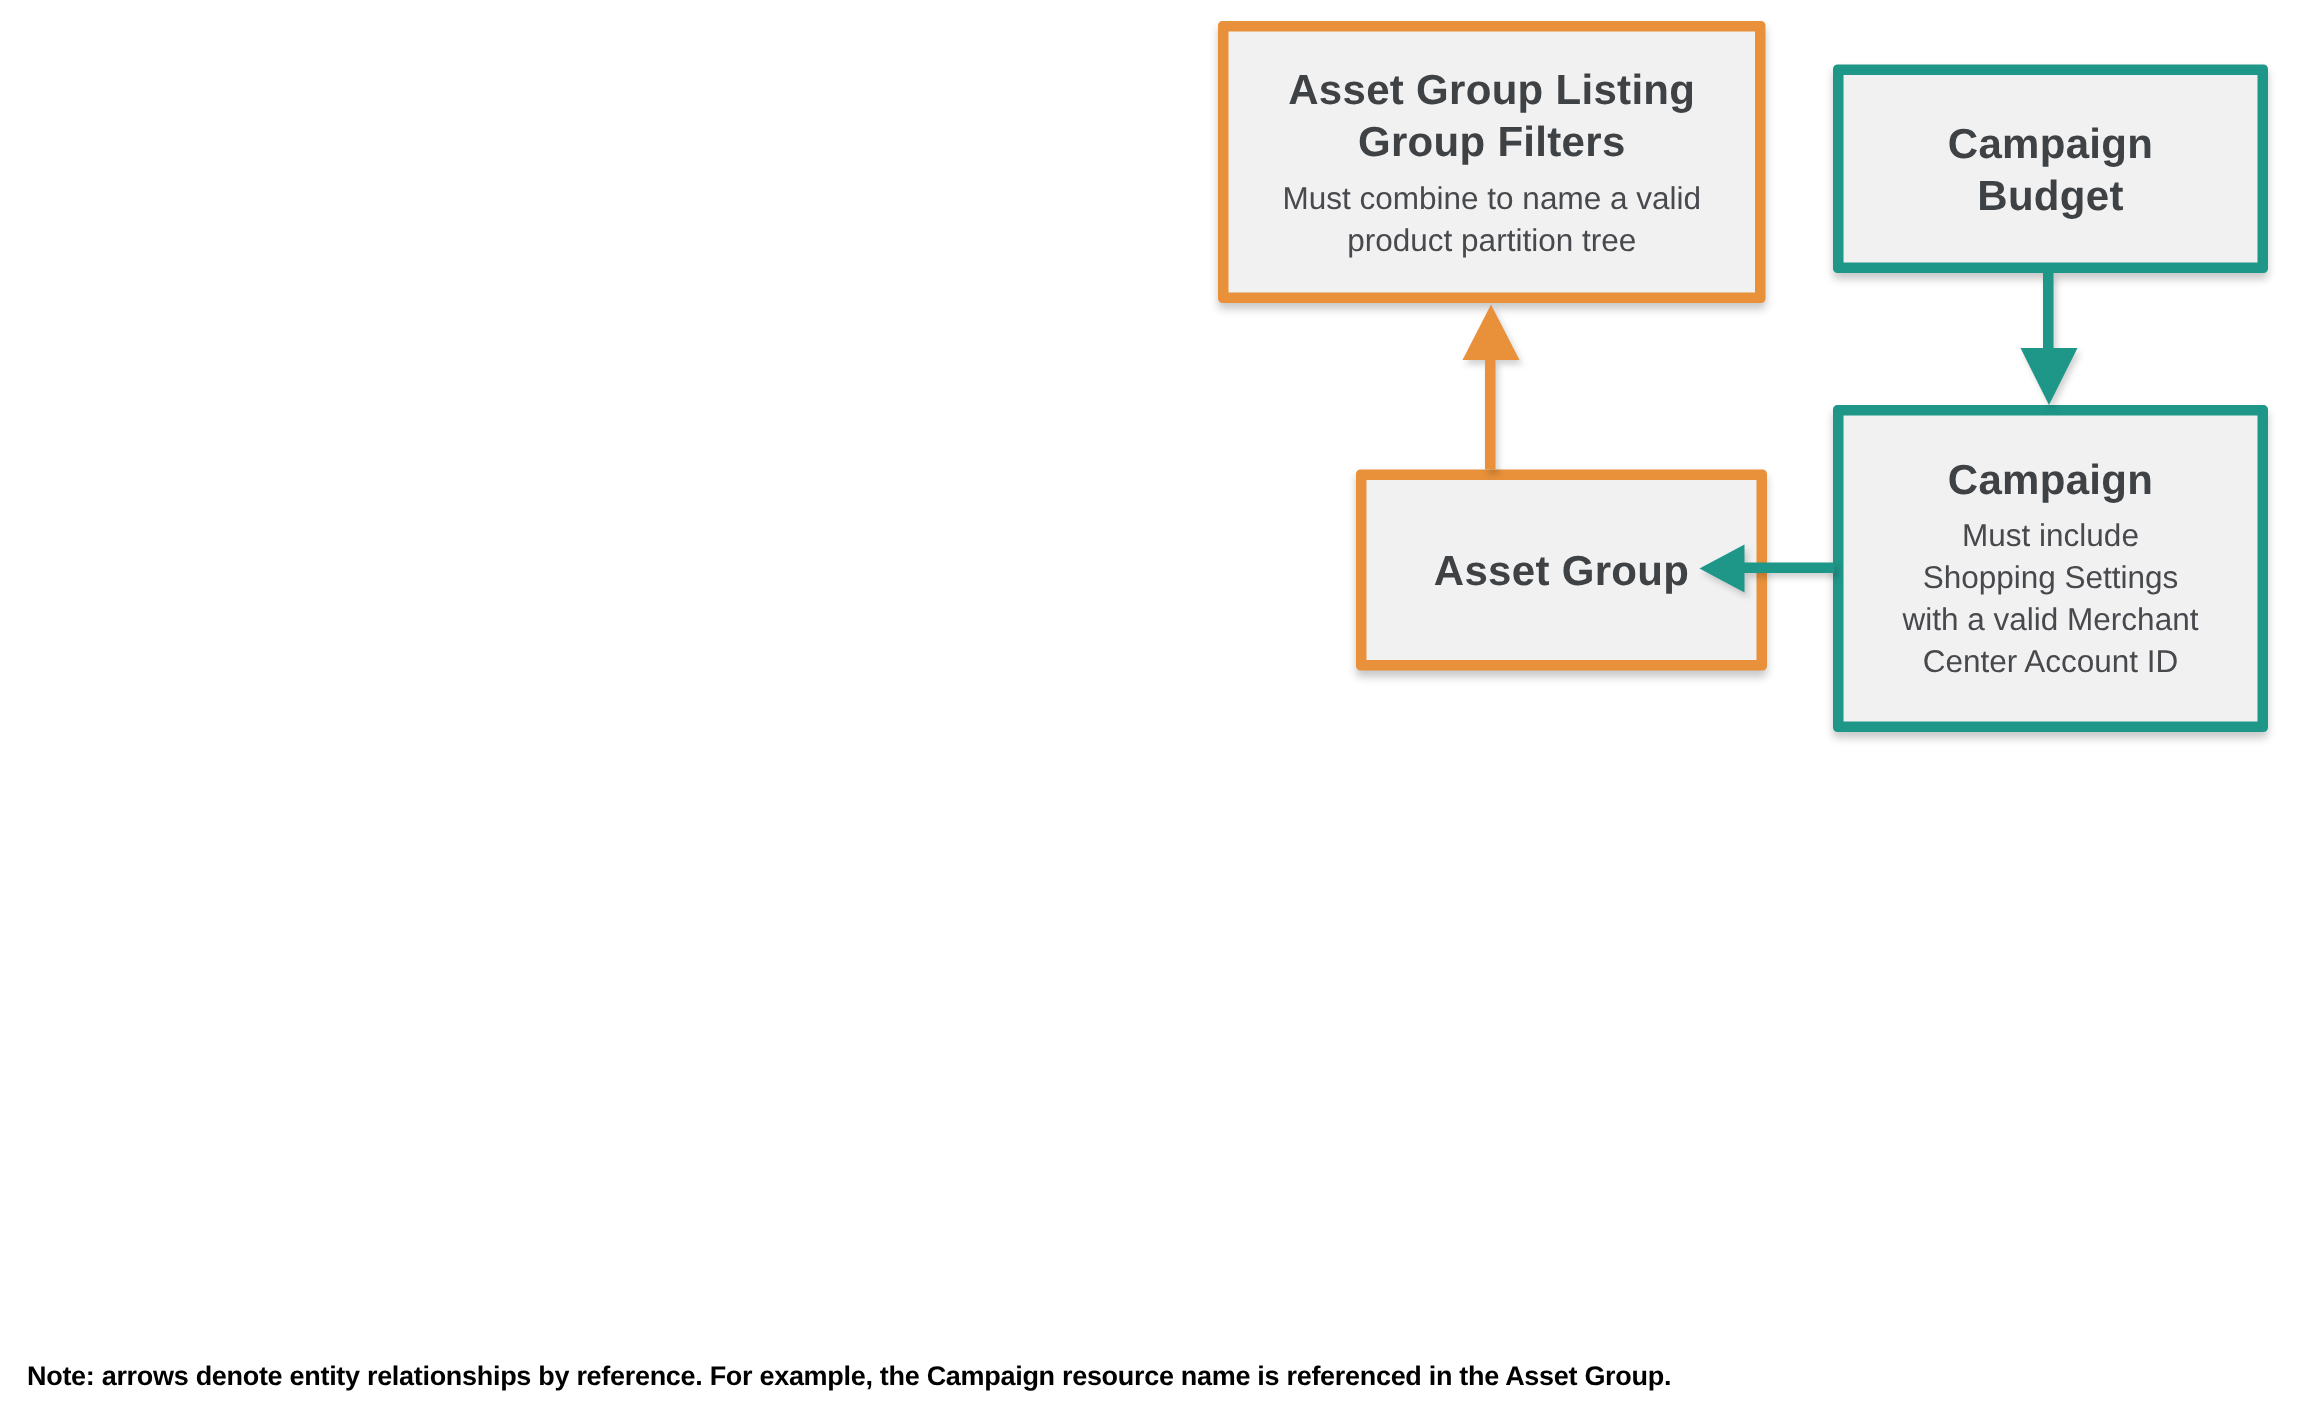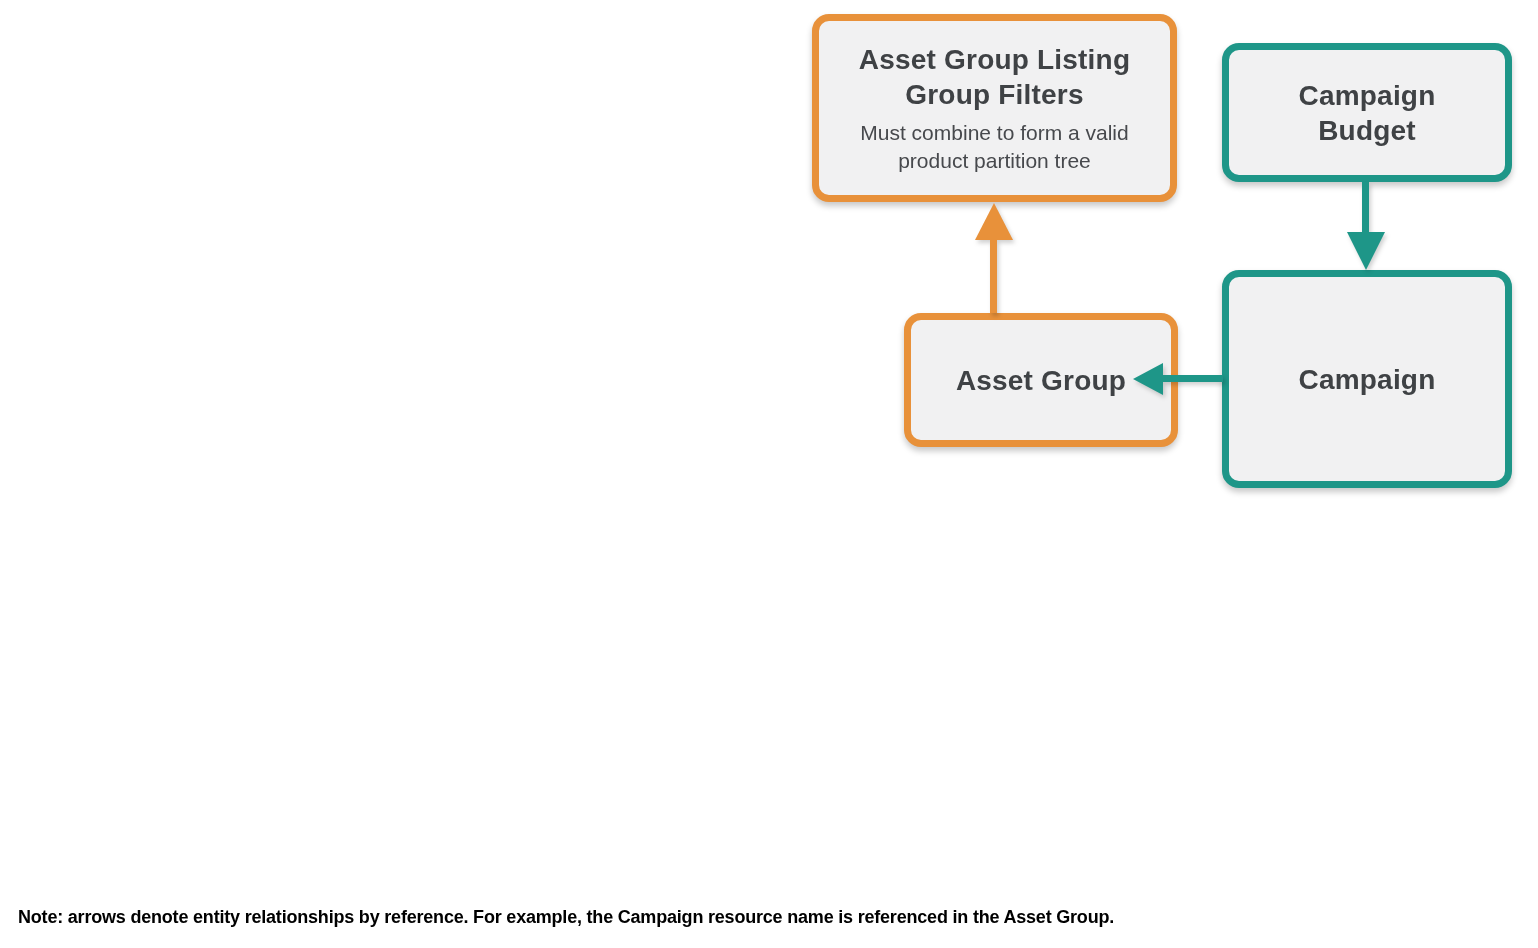--- a/index.html
+++ b/index.html
@@ -20,21 +20,21 @@
   }
   .canvas {
     position: absolute;
     left: 0; top: 0;
     width: 1538px;
     height: 948px;
   }
   .box {
     position: absolute;
     background: var(--box-fill);
-    border-radius: 17px;
+    border-radius: 3px;
     display: flex;
     flex-direction: column;
     align-items: center;
     justify-content: center;
     text-align: center;
     box-shadow: 0 4px 6px rgba(0,0,0,0.22);
   }
   .box.orange { border: 7px solid var(--orange); }
   .box.teal   { border: 7px solid var(--teal); }
   .box-title {
@@ -99,31 +99,35 @@
   }
 </style>
 </head>
 <body>
 
 <div class="canvas">
 
   <div class="box orange" id="box-filters">
     <div class="box-title">Asset Group Listing
 Group Filters</div>
-    <div class="box-subtitle">Must combine to form a valid
+    <div class="box-subtitle">Must combine to name a valid
 product partition tree</div>
   </div>
 
   <div class="box teal" id="box-campaign-budget">
     <div class="box-title">Campaign
 Budget</div>
   </div>
 
   <div class="box teal" id="box-campaign">
     <div class="box-title">Campaign</div>
+    <div class="box-subtitle">Must include
+Shopping Settings
+with a valid Merchant
+Center Account ID</div>
   </div>
 
   <div class="box orange" id="box-asset-group">
     <div class="box-title">Asset Group</div>
   </div>
 
   <div class="arrow" id="arrow-up">
     <div class="shaft"></div>
     <div class="head"></div>
   </div>

